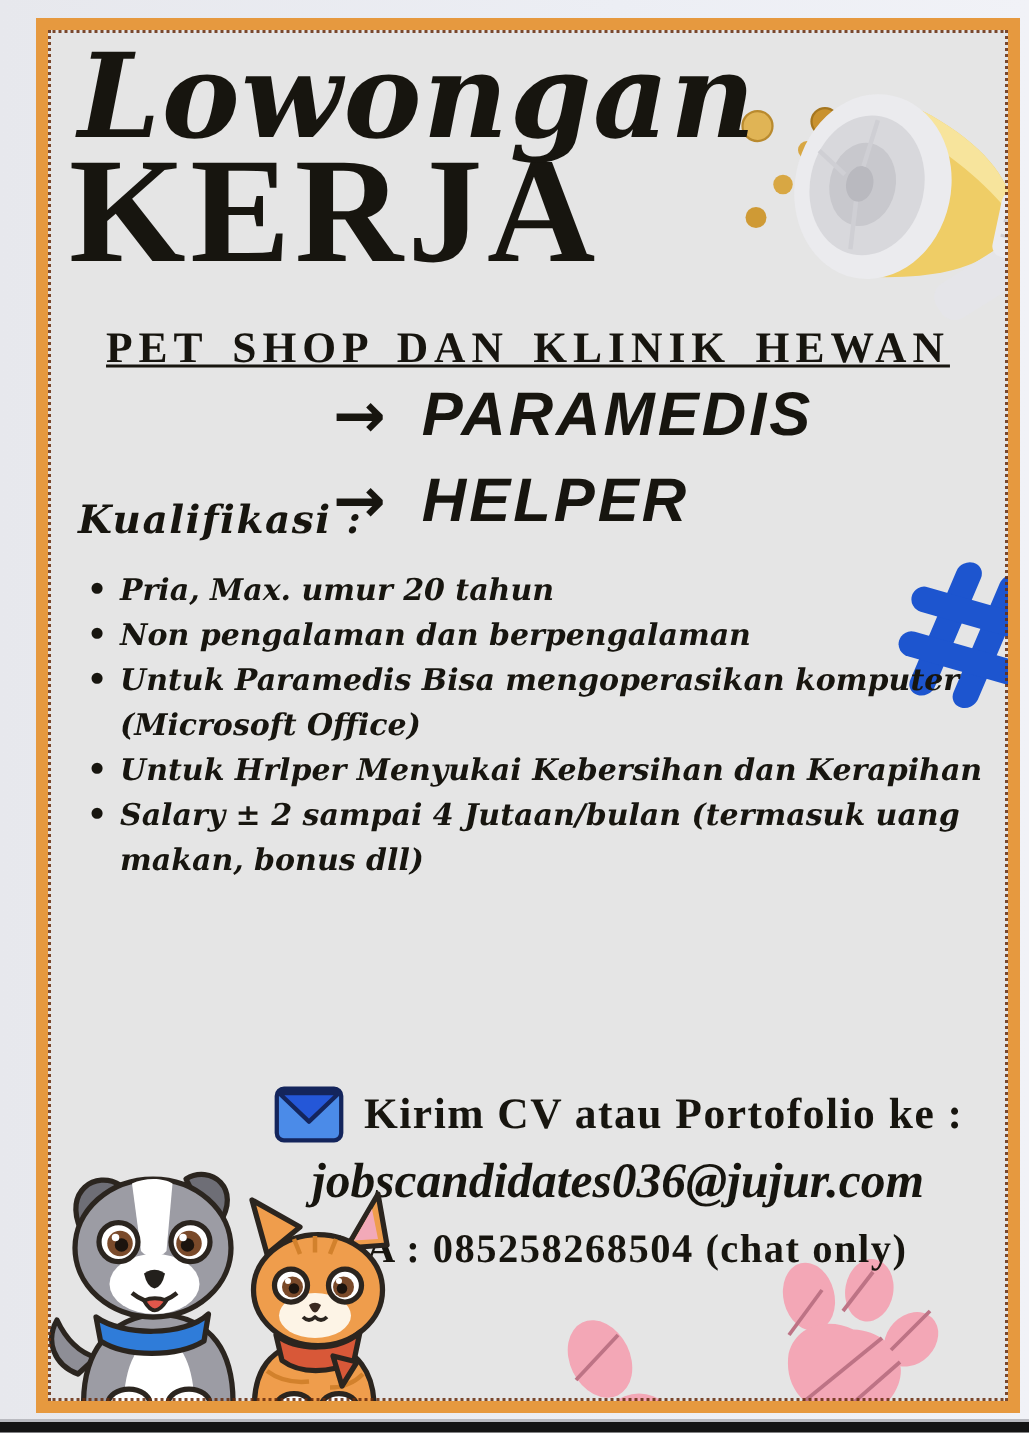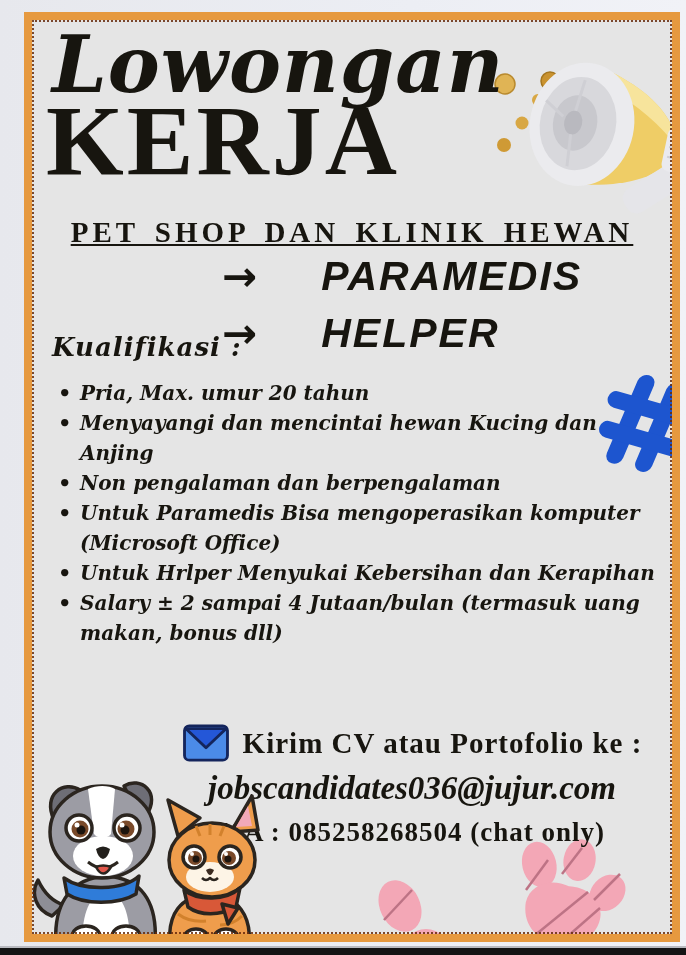--- a/index.html
+++ b/index.html
@@ -29,21 +29,21 @@
     letter-spacing:3px;z-index:2;
   }
   .subtitle{
     left:0;right:0;top:198px;text-align:center;
     font:700 29px/1 "Liberation Serif",serif;
     letter-spacing:4px;word-spacing:5px;z-index:3;text-decoration:underline;
   }
   .roles{left:190px;top:228px;z-index:3;}
   .role-row{display:flex;align-items:center;gap:24px;height:57px;}
   .role-arrow{font:700 42px/1 "DejaVu Sans",sans-serif;}
-  .role-label{font:italic 700 41px/1 "Liberation Sans",sans-serif;letter-spacing:2px;margin-left:40px;}
+  .role-label{font:italic 700 41px/1 "Liberation Sans",sans-serif;letter-spacing:2px;}
 
   .quals-heading{
     left:20px;top:314px;
     font:italic 700 26px/1 "DejaVu Serif",serif;
     text-underline-offset:5px;text-decoration-thickness:2px;
     letter-spacing:1px;z-index:3;
   }
   .quals{left:24px;top:358px;width:600px;z-index:3;}
   .quals ul{list-style:none;margin:0;padding:0;}
   .quals li{
@@ -123,21 +123,20 @@
         <rect x="64" y="8" width="17" height="95" rx="8.5"></rect>
       </g>
       <rect x="8" y="32" width="86" height="17" rx="8.5"></rect>
       <rect x="8" y="63" width="86" height="17" rx="8.5"></rect>
     </g>
   </svg>
 
   <div class="abs quals">
     <ul>
       <li>Pria, Max. umur 20 tahun</li>
-      <li>Menyayangi dan mencintai hewan Kucing dan Anjing</li>
       <li>Non pengalaman dan berpengalaman</li>
       <li>Untuk Paramedis Bisa mengoperasikan komputer (Microsoft Office)</li>
       <li>Untuk Hrlper Menyukai Kebersihan dan Kerapihan</li>
       <li>Salary ± 2 sampai 4 Jutaan/bulan (termasuk uang makan, bonus dll)</li>
     </ul>
   </div>
 
   <div class="abs contact">
     <div class="contact-row1">
       <svg width="48" height="42" viewBox="0 0 50 44">

